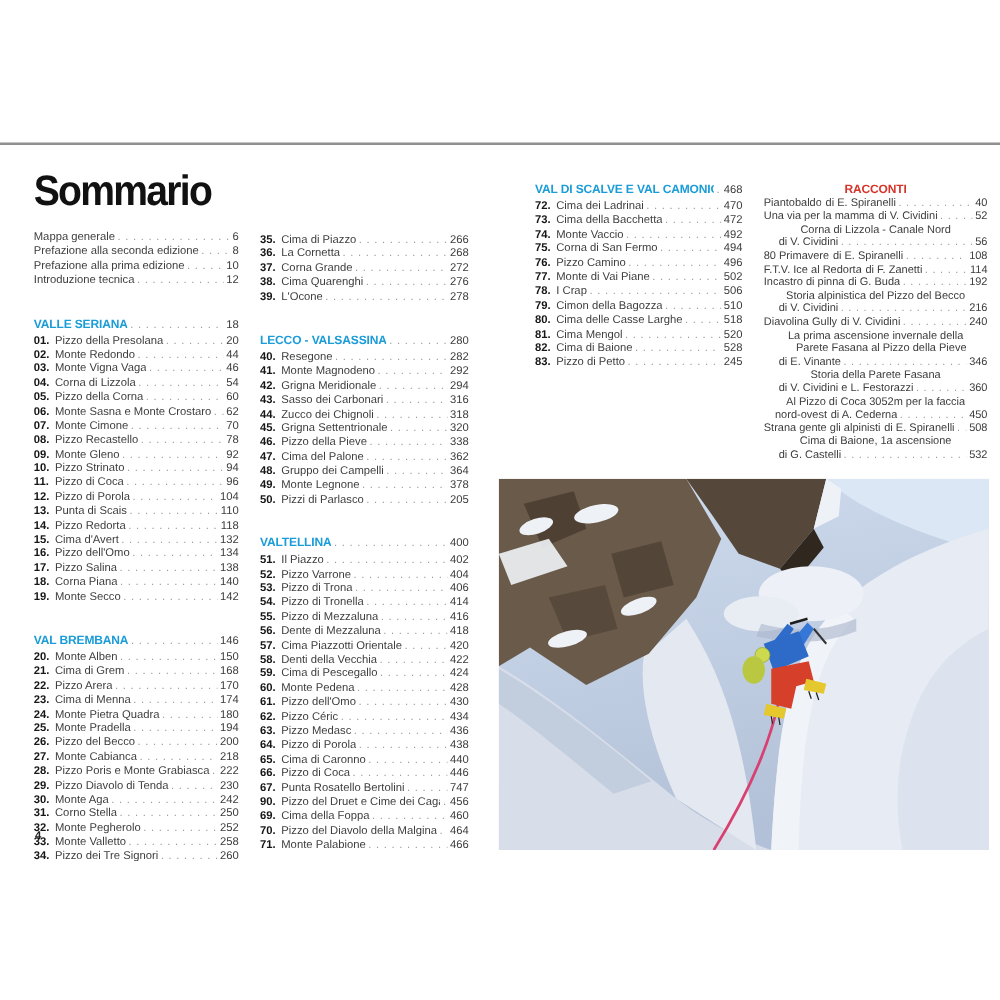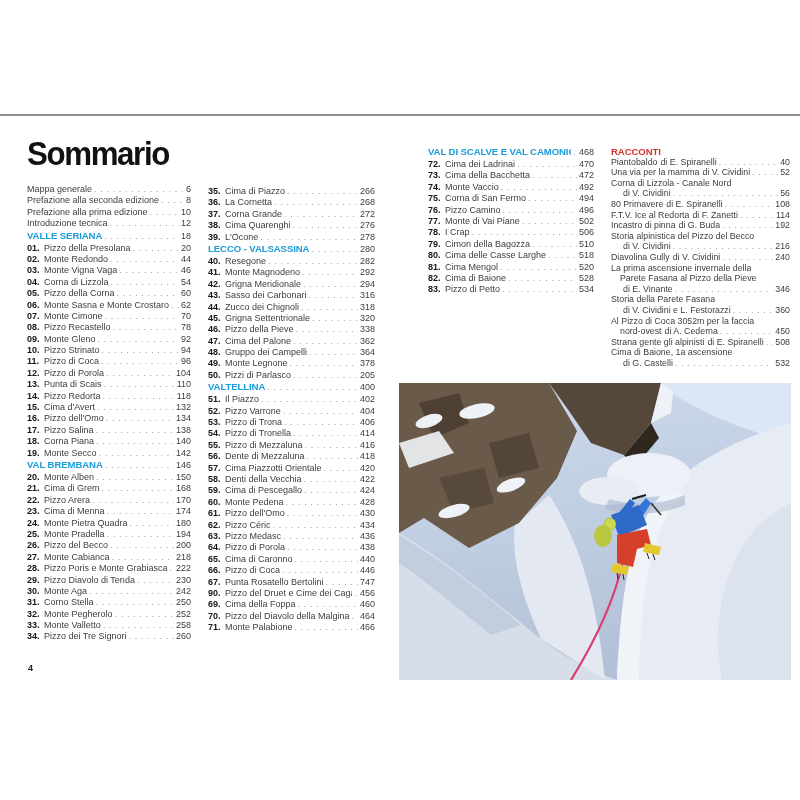--- a/index.html
+++ b/index.html
@@ -1,28 +1,28 @@
 <!DOCTYPE html>
 <html style="--section-blue: #1a9cd8; --racconti-red: #d5342b;"><head>
 <meta charset="utf-8">
 <style>
   html,body{margin:0;padding:0;background:#ffffff;}
   #page{position:relative;width:800px;height:800px;background:#ffffff;font-family:"Liberation Sans",sans-serif;overflow:hidden;}
   .toprule{position:absolute;left:0;top:114px;width:800px;height:2px;background:#8f8f8f;}
   .title{position:absolute;left:27px;top:134px;font-size:34px;font-weight:bold;color:#111;letter-spacing:-1.5px;transform:scaleX(.92);transform-origin:left top;white-space:nowrap;}
   .col{position:absolute;}
   .row{display:flex;align-items:baseline;height:11.4px;font-size:9px;color:#3d3d3d;}
-  .col4 .row{height:10.6px;font-size:8.8px;}
+  .col4 .row{height:10.6px;font-size:8.8px;justify-content:center;}
   .num{flex:none;width:17px;font-weight:bold;color:#161616;}
   .label{flex:0 1 auto;white-space:nowrap;overflow:hidden;}
   .author{flex:0 1 auto;padding-left:3px;white-space:nowrap;overflow:hidden;}
   .leader{flex:1 1 4px;overflow:hidden;white-space:nowrap;color:#9b9b9b;margin:0 2px;min-width:0;}
   .leader::after{content:". . . . . . . . . . . . . . . . . . . . . . . . . . . . . . . . . . . . . . . . . . . .";letter-spacing:.6px;}
   .pg{flex:none;color:#3d3d3d;}
-  .sec-head{height:13px;margin-top:0;}
+  .sec-head{height:13px;margin-top:24px;}
   .sec-head.first{margin-top:0;}
   .sec-head .label{font-weight:bold;font-size:9.6px;letter-spacing:-.1px;color:var(--section-blue,#1a9cd8);}
   .col4 .sec-head .label{color:var(--racconti-red,#d5342b);}
   .indent{padding-left:9px;}
   .folio{position:absolute;left:28px;top:663px;font-size:9px;font-weight:bold;color:#222;}
   .caption{position:absolute;left:400px;top:361px;width:214px;text-align:center;font-size:7.6px;line-height:9.8px;color:#4a4a4a;}
   .caption .it{font-style:italic;}
   .cam{vertical-align:-1px;margin-right:3px;}
   .photo{position:absolute;left:399px;top:383px;width:392px;height:297px;}
   .photo svg{display:block;width:392px;height:297px;}
@@ -573,21 +573,21 @@
       <div class="row">
         <span class="num">82.</span>
         <span class="label">Cima di Baione</span>
         <span class="leader"></span>
         <span class="pg">528</span>
       </div>
       <div class="row">
         <span class="num">83.</span>
         <span class="label">Pizzo di Petto</span>
         <span class="leader"></span>
-        <span class="pg">534</span>
+        <span class="pg">245</span>
       </div>
     </div>
   <div class="col col4" id="col4" style="left:611px;top:146px;width:179px">
       <div class="row sec-head first">
         <span class="label">RACCONTI</span>
       </div>
       <div class="row">
         <span class="label">Piantobaldo</span>
         <span class="author">di E. Spiranelli</span>
         <span class="leader"></span>

